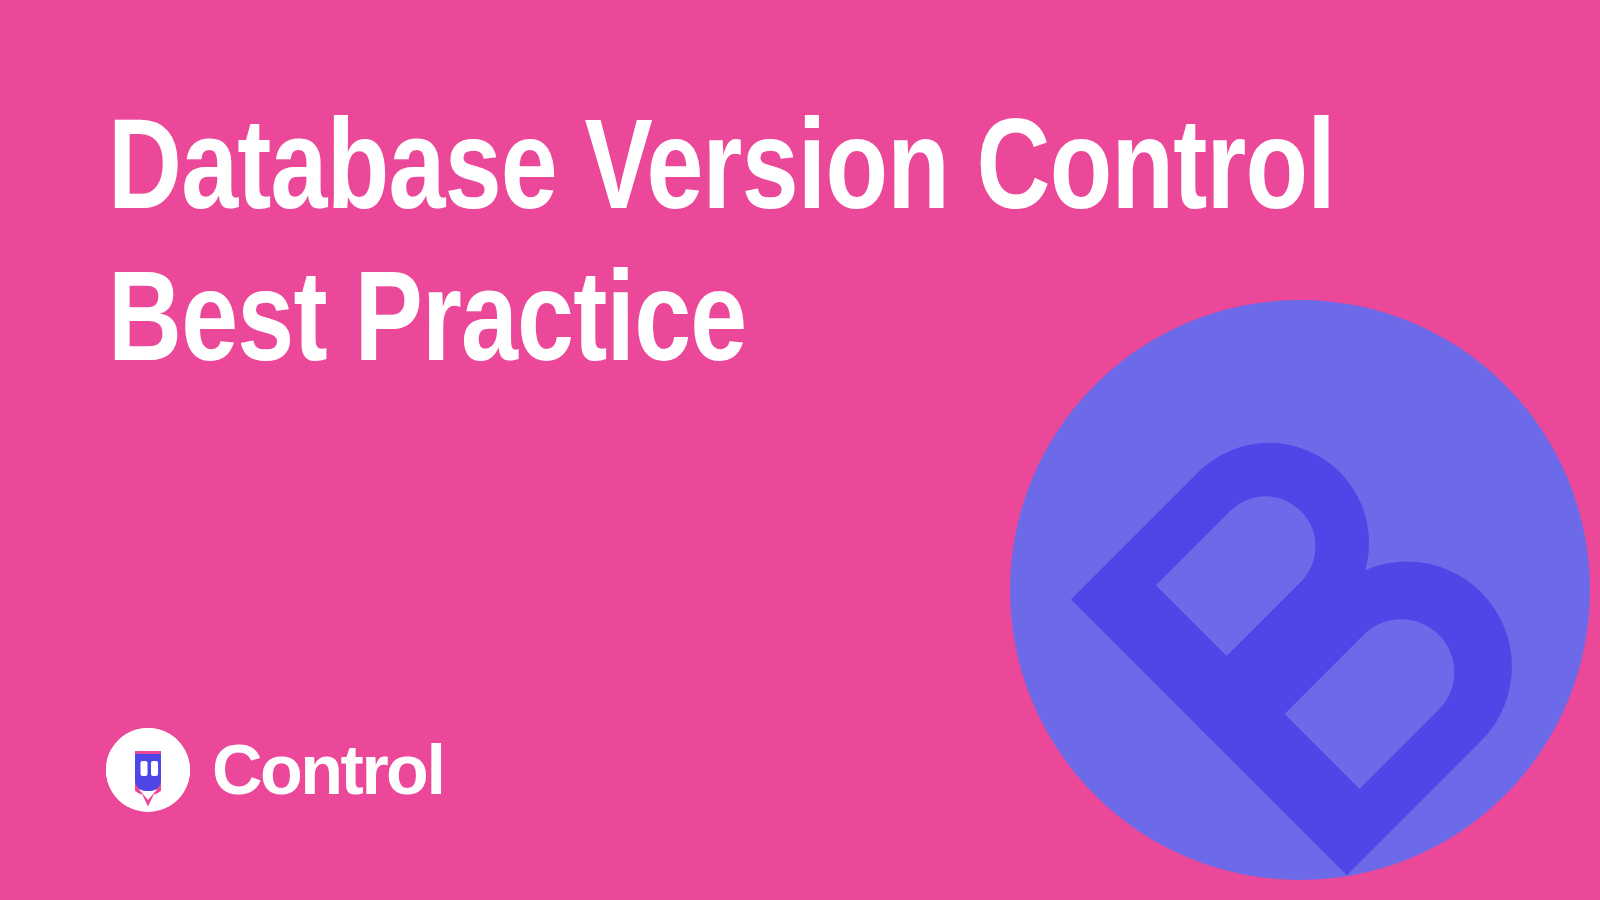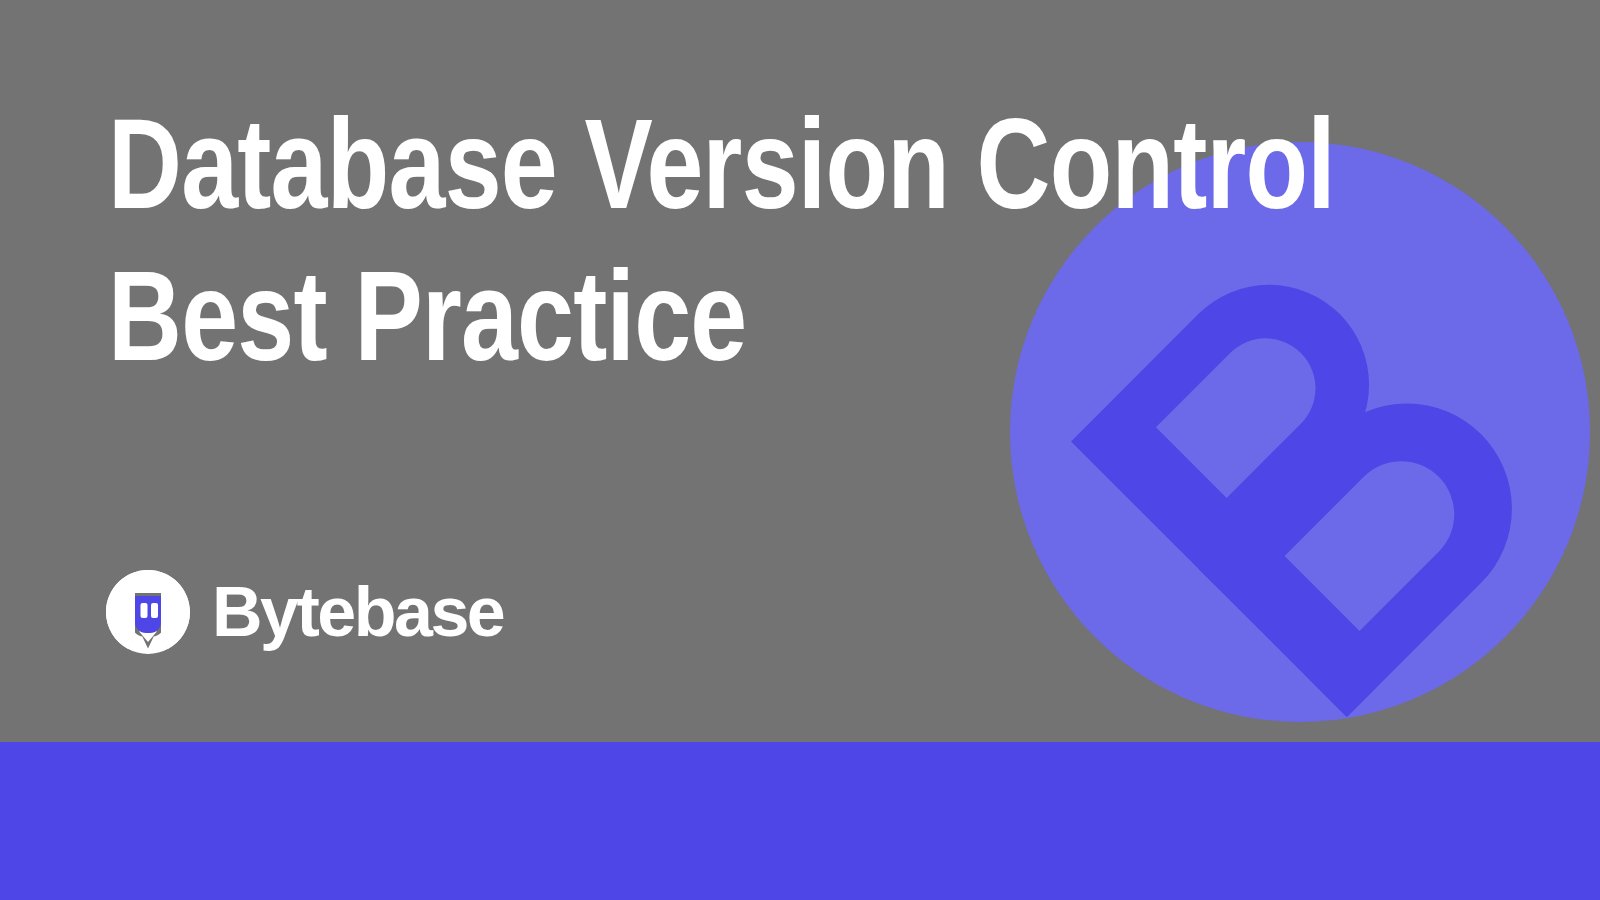--- a/index.html
+++ b/index.html
@@ -6,22 +6,22 @@
   html, body { width:1600px; height:900px; }
   body {
     font-family: "Liberation Sans", sans-serif;
     background: #4e46e6;
     overflow: hidden;
   }
 
   .canvas {
     position: relative;
     width: 1600px;
-    height: 742px;
-    background: #737373;
+    height: 900px;
+    background: #ec4899;
     overflow: hidden;
     padding-left: 48px;
   }
 
   
   .watermark {
     position: absolute;
     right: 0;
     bottom: 0;
     width: 620px;
@@ -165,16 +165,16 @@
           <rect x="45.0" y="33.0" width="7.0" height="15.0" rx="2.0" fill="#ffffff"></rect>
           <path fill="#ffffff" d="
             M 28.6 62.2 C 30.6 64.4 33.3 65.9 36.3 66.5
             L 42.0 78.5 L 47.7 66.5
             C 50.7 65.9 53.4 64.4 55.4 62.2
             L 62.2 78.8 C 56.1 82.1 49.3 84 42.0 84
             C 34.7 84 27.9 82.1 21.8 78.8 Z"></path>
         </g>
       </svg>
     </span>
-    <span class="brand-name">Bytebase</span>
+    <span class="brand-name">Control</span>
   </div>
 
 </div>
 
 </body></html>

